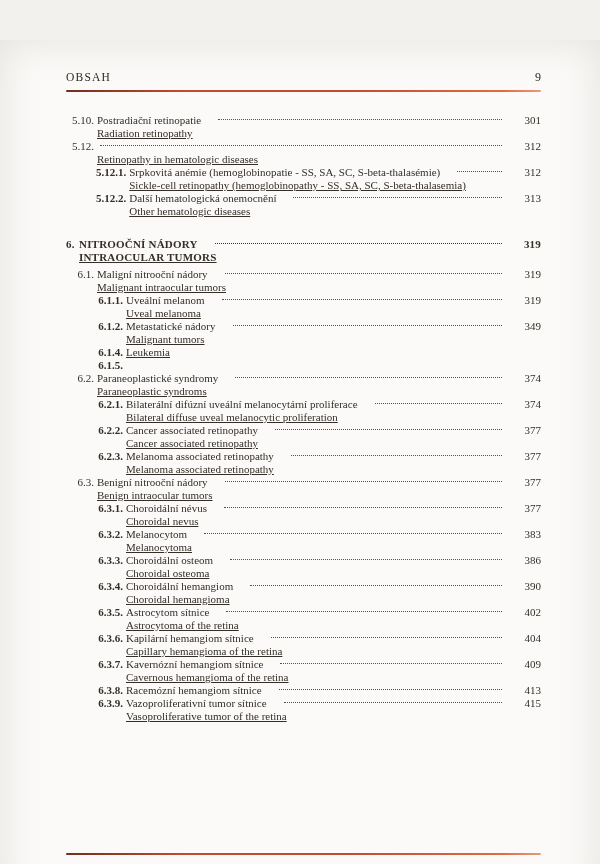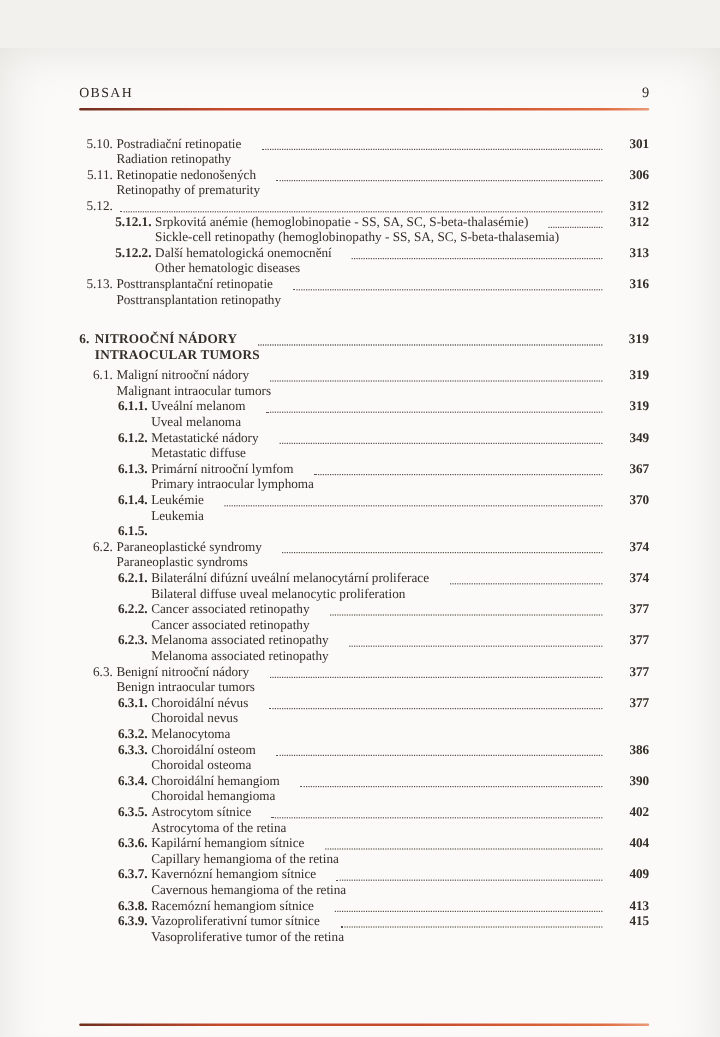--- a/index.html
+++ b/index.html
@@ -55,37 +55,36 @@
   .num {
     flex: 0 0 auto;
     text-align: right;
     margin-right: 3px;
     white-space: nowrap;
   }
   .entry.level1 .num { min-width: 10px; text-align: left; }
   .entry.level2 .num { min-width: 28px; text-align: right; }
   .entry.level3 .num { min-width: 27px; margin-left: 30px; font-weight: bold; }
   .body-col { flex: 1 1 auto; min-width: 0; }
-  .line1 { display: flex; align-items: flex-end; gap: 14px; }
+  .line1 { display: flex; align-items: center; gap: 14px; }
   .title-cs { white-space: nowrap; }
   .dots {
     flex: 1 1 auto;
     min-width: 8px;
     border-bottom: 1.6px dotted #57514a;
     margin: 0 3px 2.5px 3px;
   }
   .entry.bold .dots { border-bottom-color: #3d3832; }
   .pg {
     flex: 0 0 auto;
     min-width: 22px;
     text-align: right;
     white-space: nowrap;
-    font-weight: bold;
-  }
-  .line2 { display: block; }
+  }
+  .line2 { display: block; text-decoration: underline; }
 </style>
 </head>
 <body>
 
 <div class="page">
   <div class="header">
     <span class="header-title">OBSAH</span>
     <span class="header-page">9</span>
   </div>
   <div class="rule rule-top"></div>
@@ -95,39 +94,29 @@
     <span class="body-col">
       <span class="line1">
         <span class="title-cs">Postradiační retinopatie</span>
         <span class="dots"></span>
         <span class="pg">301</span>
       </span>
       <span class="line2">Radiation retinopathy</span>
     </span>
   </div>
 
-  <div class="entry level2">
-    <span class="num">5.11.</span>
-    <span class="body-col">
-      <span class="line1">
-        <span class="title-cs">Retinopatie nedonošených</span>
-        <span class="dots"></span>
-        <span class="pg">306</span>
-      </span>
-      <span class="line2">Retinopathy of prematurity</span>
-    </span>
-  </div>
 
   <div class="entry level2">
     <span class="num">5.12.</span>
     <span class="body-col">
       <span class="line1">
         <span class="dots"></span>
         <span class="pg">312</span>
       </span>
+      <span class="line2">Retinopathy in hematologic diseases</span>
     </span>
   </div>
 
   <div class="entry level3">
     <span class="num">5.12.1.</span>
     <span class="body-col">
       <span class="line1">
         <span class="title-cs">Srpkovitá anémie (hemoglobinopatie - SS, SA, SC, S-beta-thalasémie)</span>
         <span class="dots"></span>
         <span class="pg">312</span>
@@ -141,31 +130,20 @@
     <span class="body-col">
       <span class="line1">
         <span class="title-cs">Další hematologická onemocnění</span>
         <span class="dots"></span>
         <span class="pg">313</span>
       </span>
       <span class="line2">Other hematologic diseases</span>
     </span>
   </div>
 
-  <div class="entry level2">
-    <span class="num">5.13.</span>
-    <span class="body-col">
-      <span class="line1">
-        <span class="title-cs">Posttransplantační retinopatie</span>
-        <span class="dots"></span>
-        <span class="pg">316</span>
-      </span>
-      <span class="line2">Posttransplantation retinopathy</span>
-    </span>
-  </div>
 
   <div class="entry level1 bold gap-before">
     <span class="num">6.</span>
     <span class="body-col">
       <span class="line1">
         <span class="title-cs">NITROOČNÍ NÁDORY</span>
         <span class="dots"></span>
         <span class="pg">319</span>
       </span>
       <span class="line2">INTRAOCULAR TUMORS</span>
@@ -197,44 +175,28 @@
   </div>
 
   <div class="entry level3">
     <span class="num">6.1.2.</span>
     <span class="body-col">
       <span class="line1">
         <span class="title-cs">Metastatické nádory</span>
         <span class="dots"></span>
         <span class="pg">349</span>
       </span>
-      <span class="line2">Metastatic diffuse</span>
-    </span>
-  </div>
-
-  <div class="entry level3">
-    <span class="num">6.1.3.</span>
-    <span class="body-col">
-      <span class="line1">
-        <span class="title-cs">Primární nitrooční lymfom</span>
-        <span class="dots"></span>
-        <span class="pg">367</span>
-      </span>
-      <span class="line2">Primary intraocular lymphoma</span>
-    </span>
-  </div>
+      <span class="line2">Malignant tumors</span>
+    </span>
+  </div>
+
 
   <div class="entry level3">
     <span class="num">6.1.4.</span>
     <span class="body-col">
-      <span class="line1">
-        <span class="title-cs">Leukémie</span>
-        <span class="dots"></span>
-        <span class="pg">370</span>
-      </span>
       <span class="line2">Leukemia</span>
     </span>
   </div>
 
   <div class="entry level3">
     <span class="num">6.1.5.</span>
   </div>
 
   <div class="entry level2">
     <span class="num">6.2.</span>
@@ -304,20 +266,25 @@
         <span class="dots"></span>
         <span class="pg">377</span>
       </span>
       <span class="line2">Choroidal nevus</span>
     </span>
   </div>
 
   <div class="entry level3">
     <span class="num">6.3.2.</span>
     <span class="body-col">
+      <span class="line1">
+        <span class="title-cs">Melanocytom</span>
+        <span class="dots"></span>
+        <span class="pg">383</span>
+      </span>
       <span class="line2">Melanocytoma</span>
     </span>
   </div>
 
   <div class="entry level3">
     <span class="num">6.3.3.</span>
     <span class="body-col">
       <span class="line1">
         <span class="title-cs">Choroidální osteom</span>
         <span class="dots"></span>

